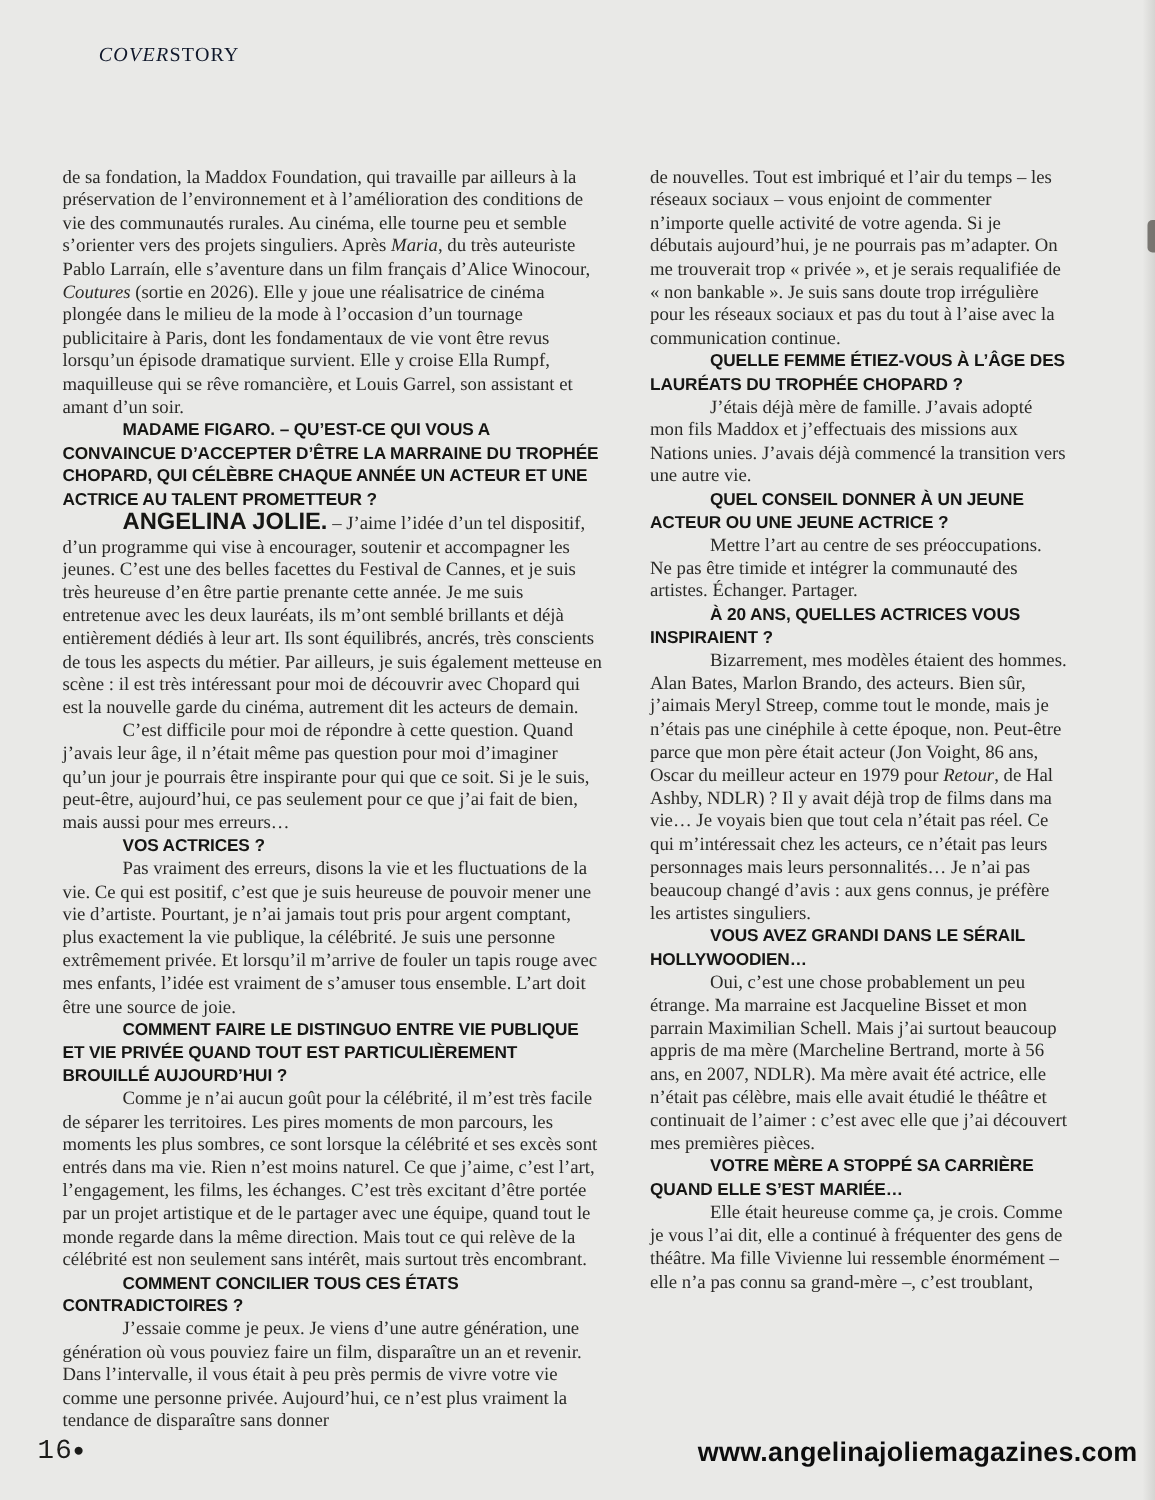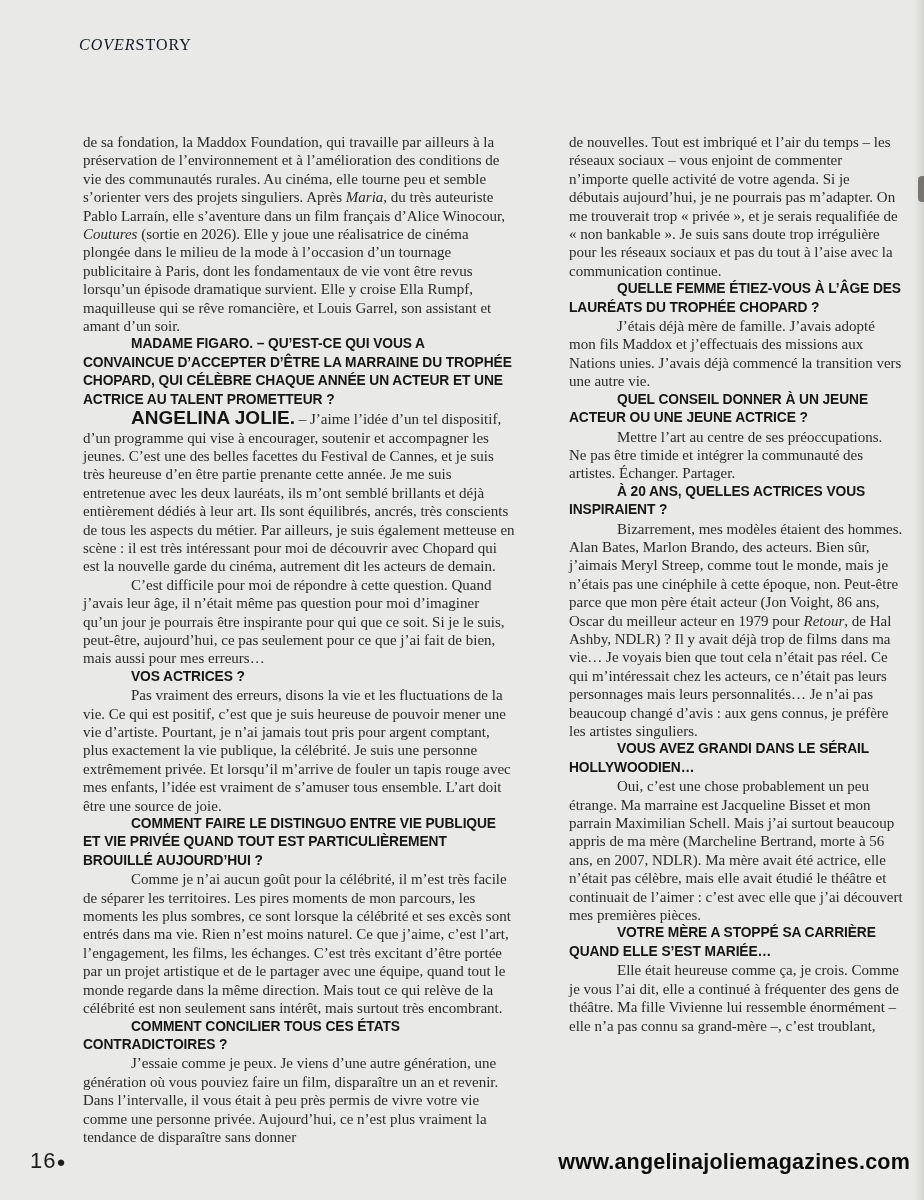--- a/index.html
+++ b/index.html
@@ -26,22 +26,22 @@
     position: absolute; right: 0; top: 176px; width: 6px; height: 26px;
     background: #57534d; border-radius: 4px 0 0 4px; opacity: .75;
   }
   .brand {
     position: absolute; left: 31px; top: 36px;
     font-family: "Liberation Serif", serif;
     font-size: 16px; letter-spacing: 1px; color: #0f172a; margin-left: 48px;
   }
   .brand .it { font-style: italic; }
   .cols {
-    position: absolute; left: 83px; top: 133px;
-    display: flex; gap: 54px;
+    position: absolute; left: 50px; top: 133px;
+    display: flex; gap: 38px;
     color: #2b2a27;
   }
   .col-left  { width: 432px; }
   .col-right { width: 334px; }
   .cols p {
     margin: 0;
     font-family: "Liberation Serif", serif;
     font-size: 15px; line-height: 18.4px;
     text-indent: 48px;
     text-align: left;
@@ -51,21 +51,21 @@
     font-family: "Liberation Sans", sans-serif;
     font-weight: 700; font-size: 13.8px; line-height: 18.4px;
     color: #161614; letter-spacing: -0.1px;
   }
   .speaker {
     font-family: "Liberation Sans", sans-serif;
     font-weight: 700; font-size: 19px; color: #161614;
   }
   .page-num {
     position: absolute; left: 30px; top: 1148px;
-    font-family: Liberation Sans, sans-serif;
+    font-family: Liberation Mono, monospace;
     font-size: 22px; color: #1b1b19; letter-spacing: 1px;
   }
   .page-num .dot { font-size: 15px; line-height: 1; vertical-align: 1px; }
   .watermark {
     position: absolute; right: 14px; top: 1150px;
     font-family: "Liberation Sans", sans-serif;
     font-weight: 700; font-size: 21.5px; color: #0d0d0d; letter-spacing: 0.2px; margin-left: 34px;
   }
 </style>
 </head>

